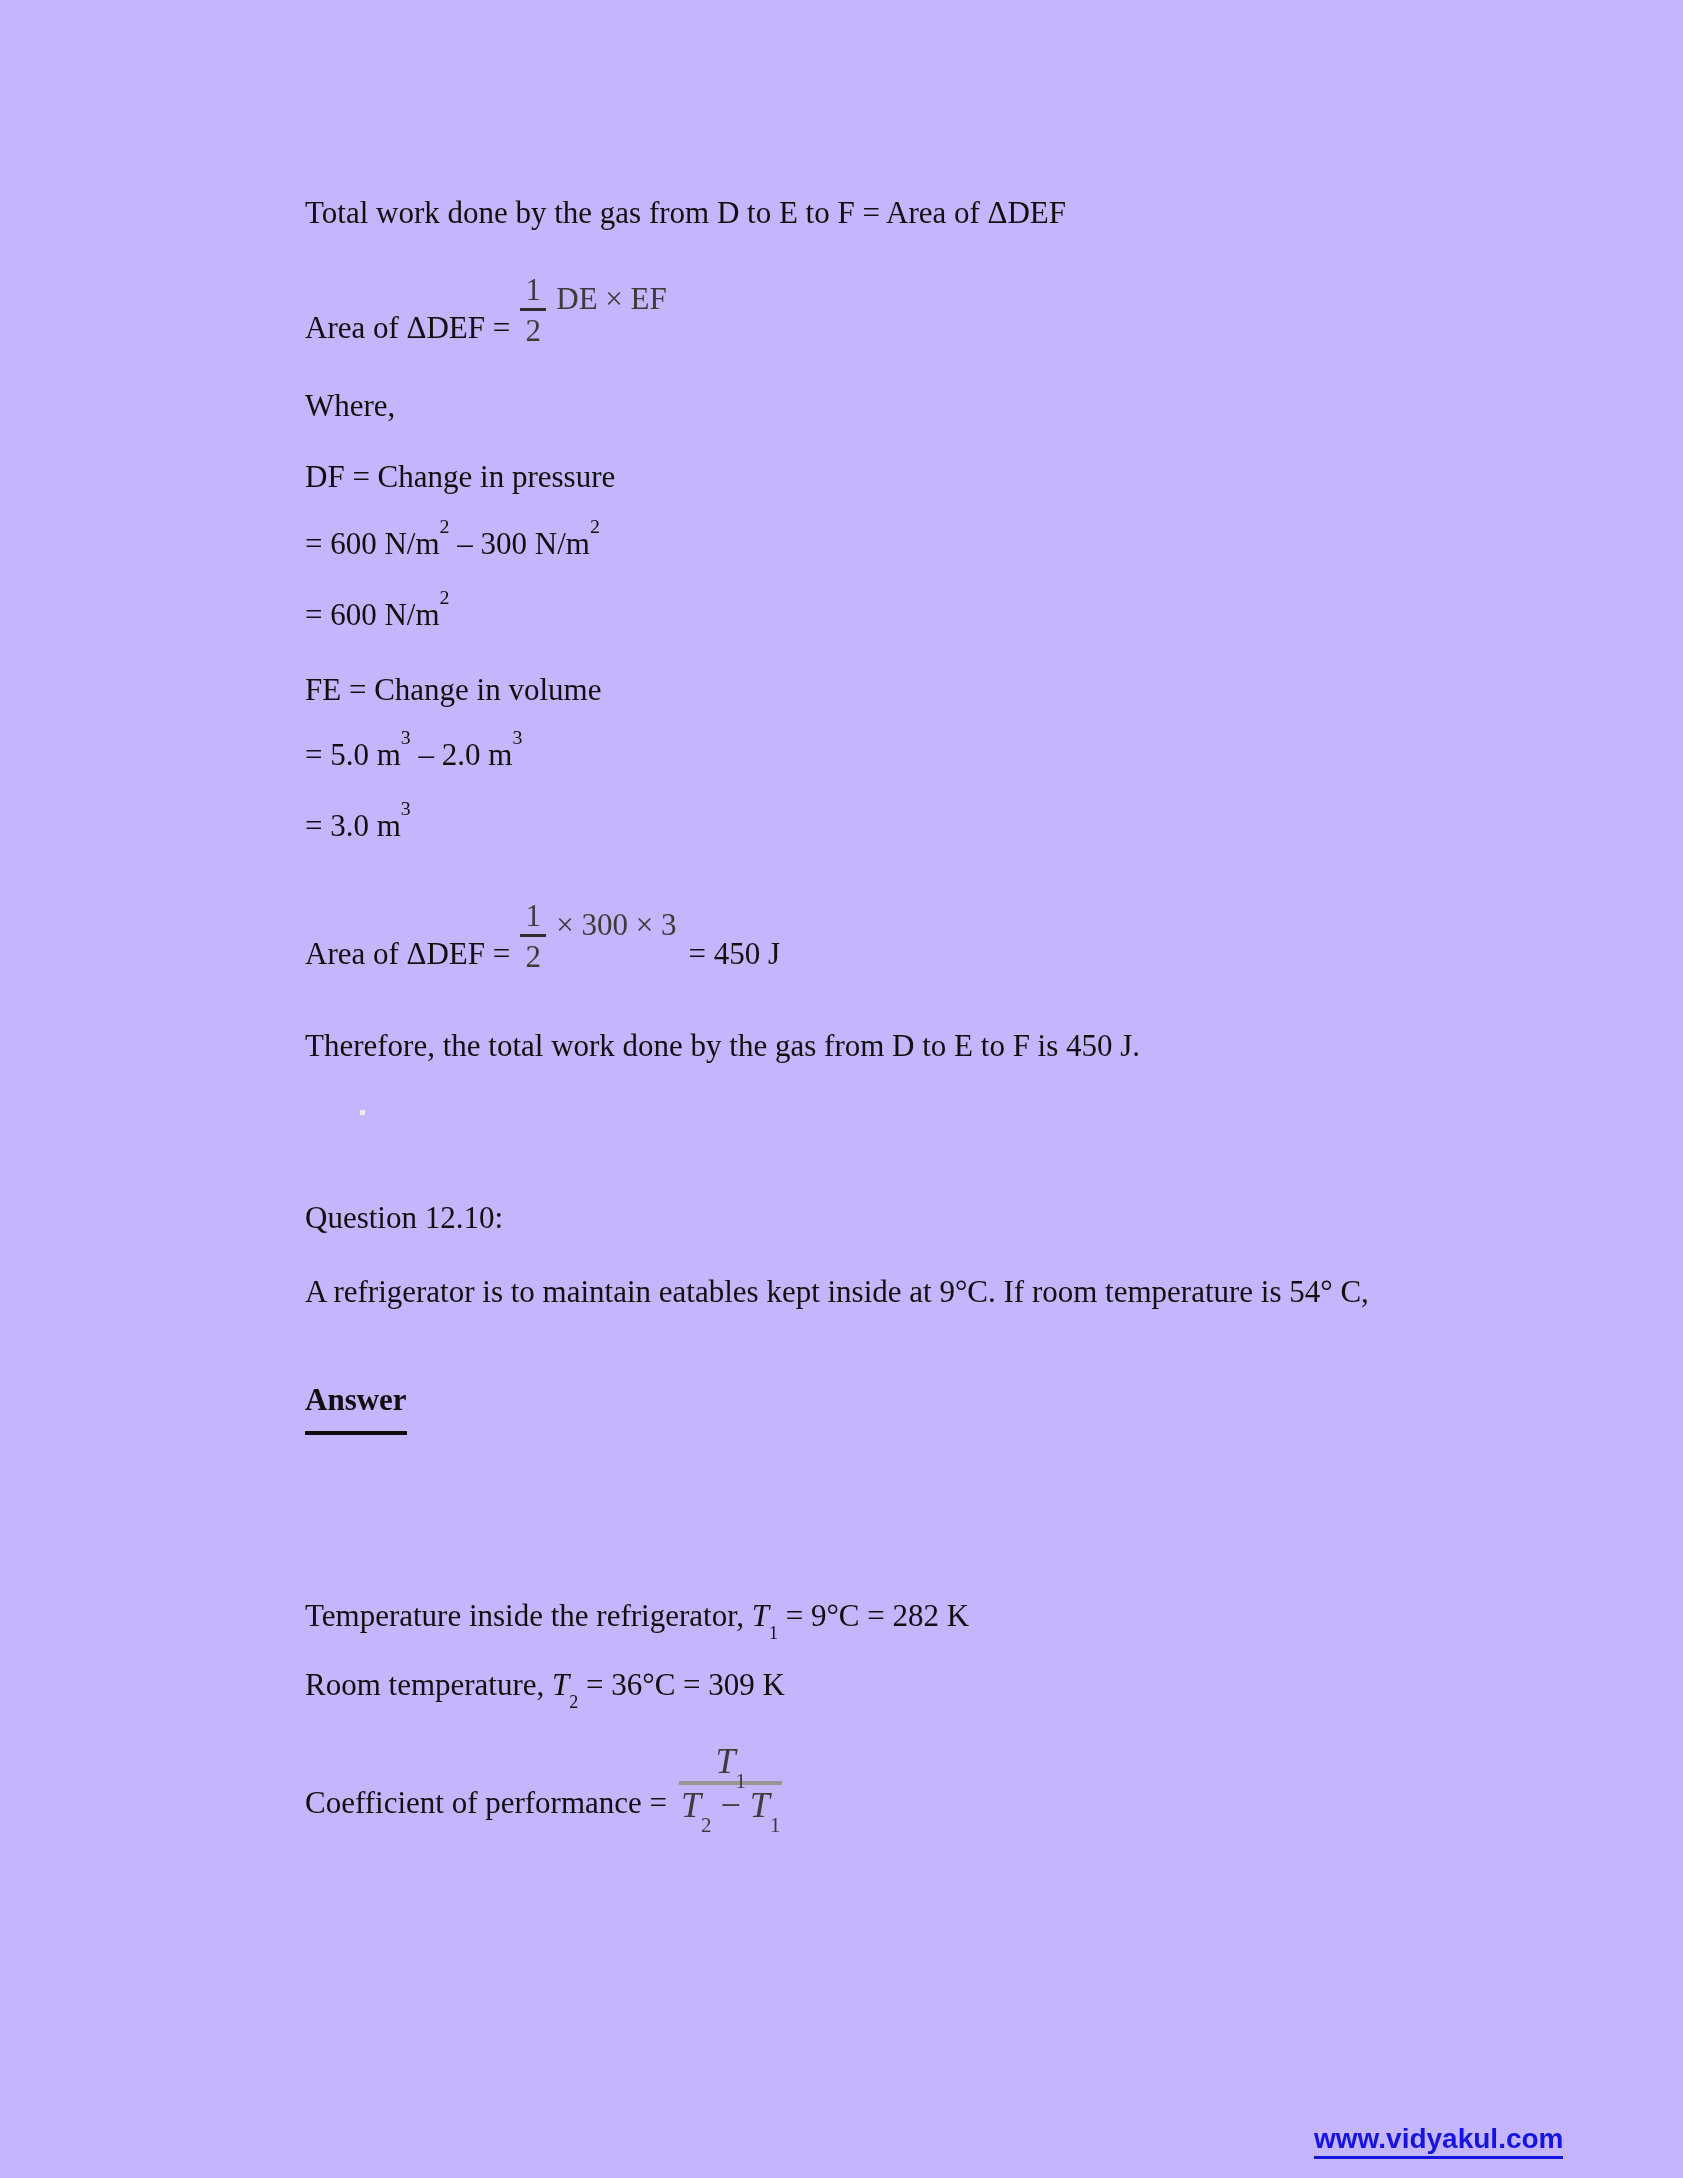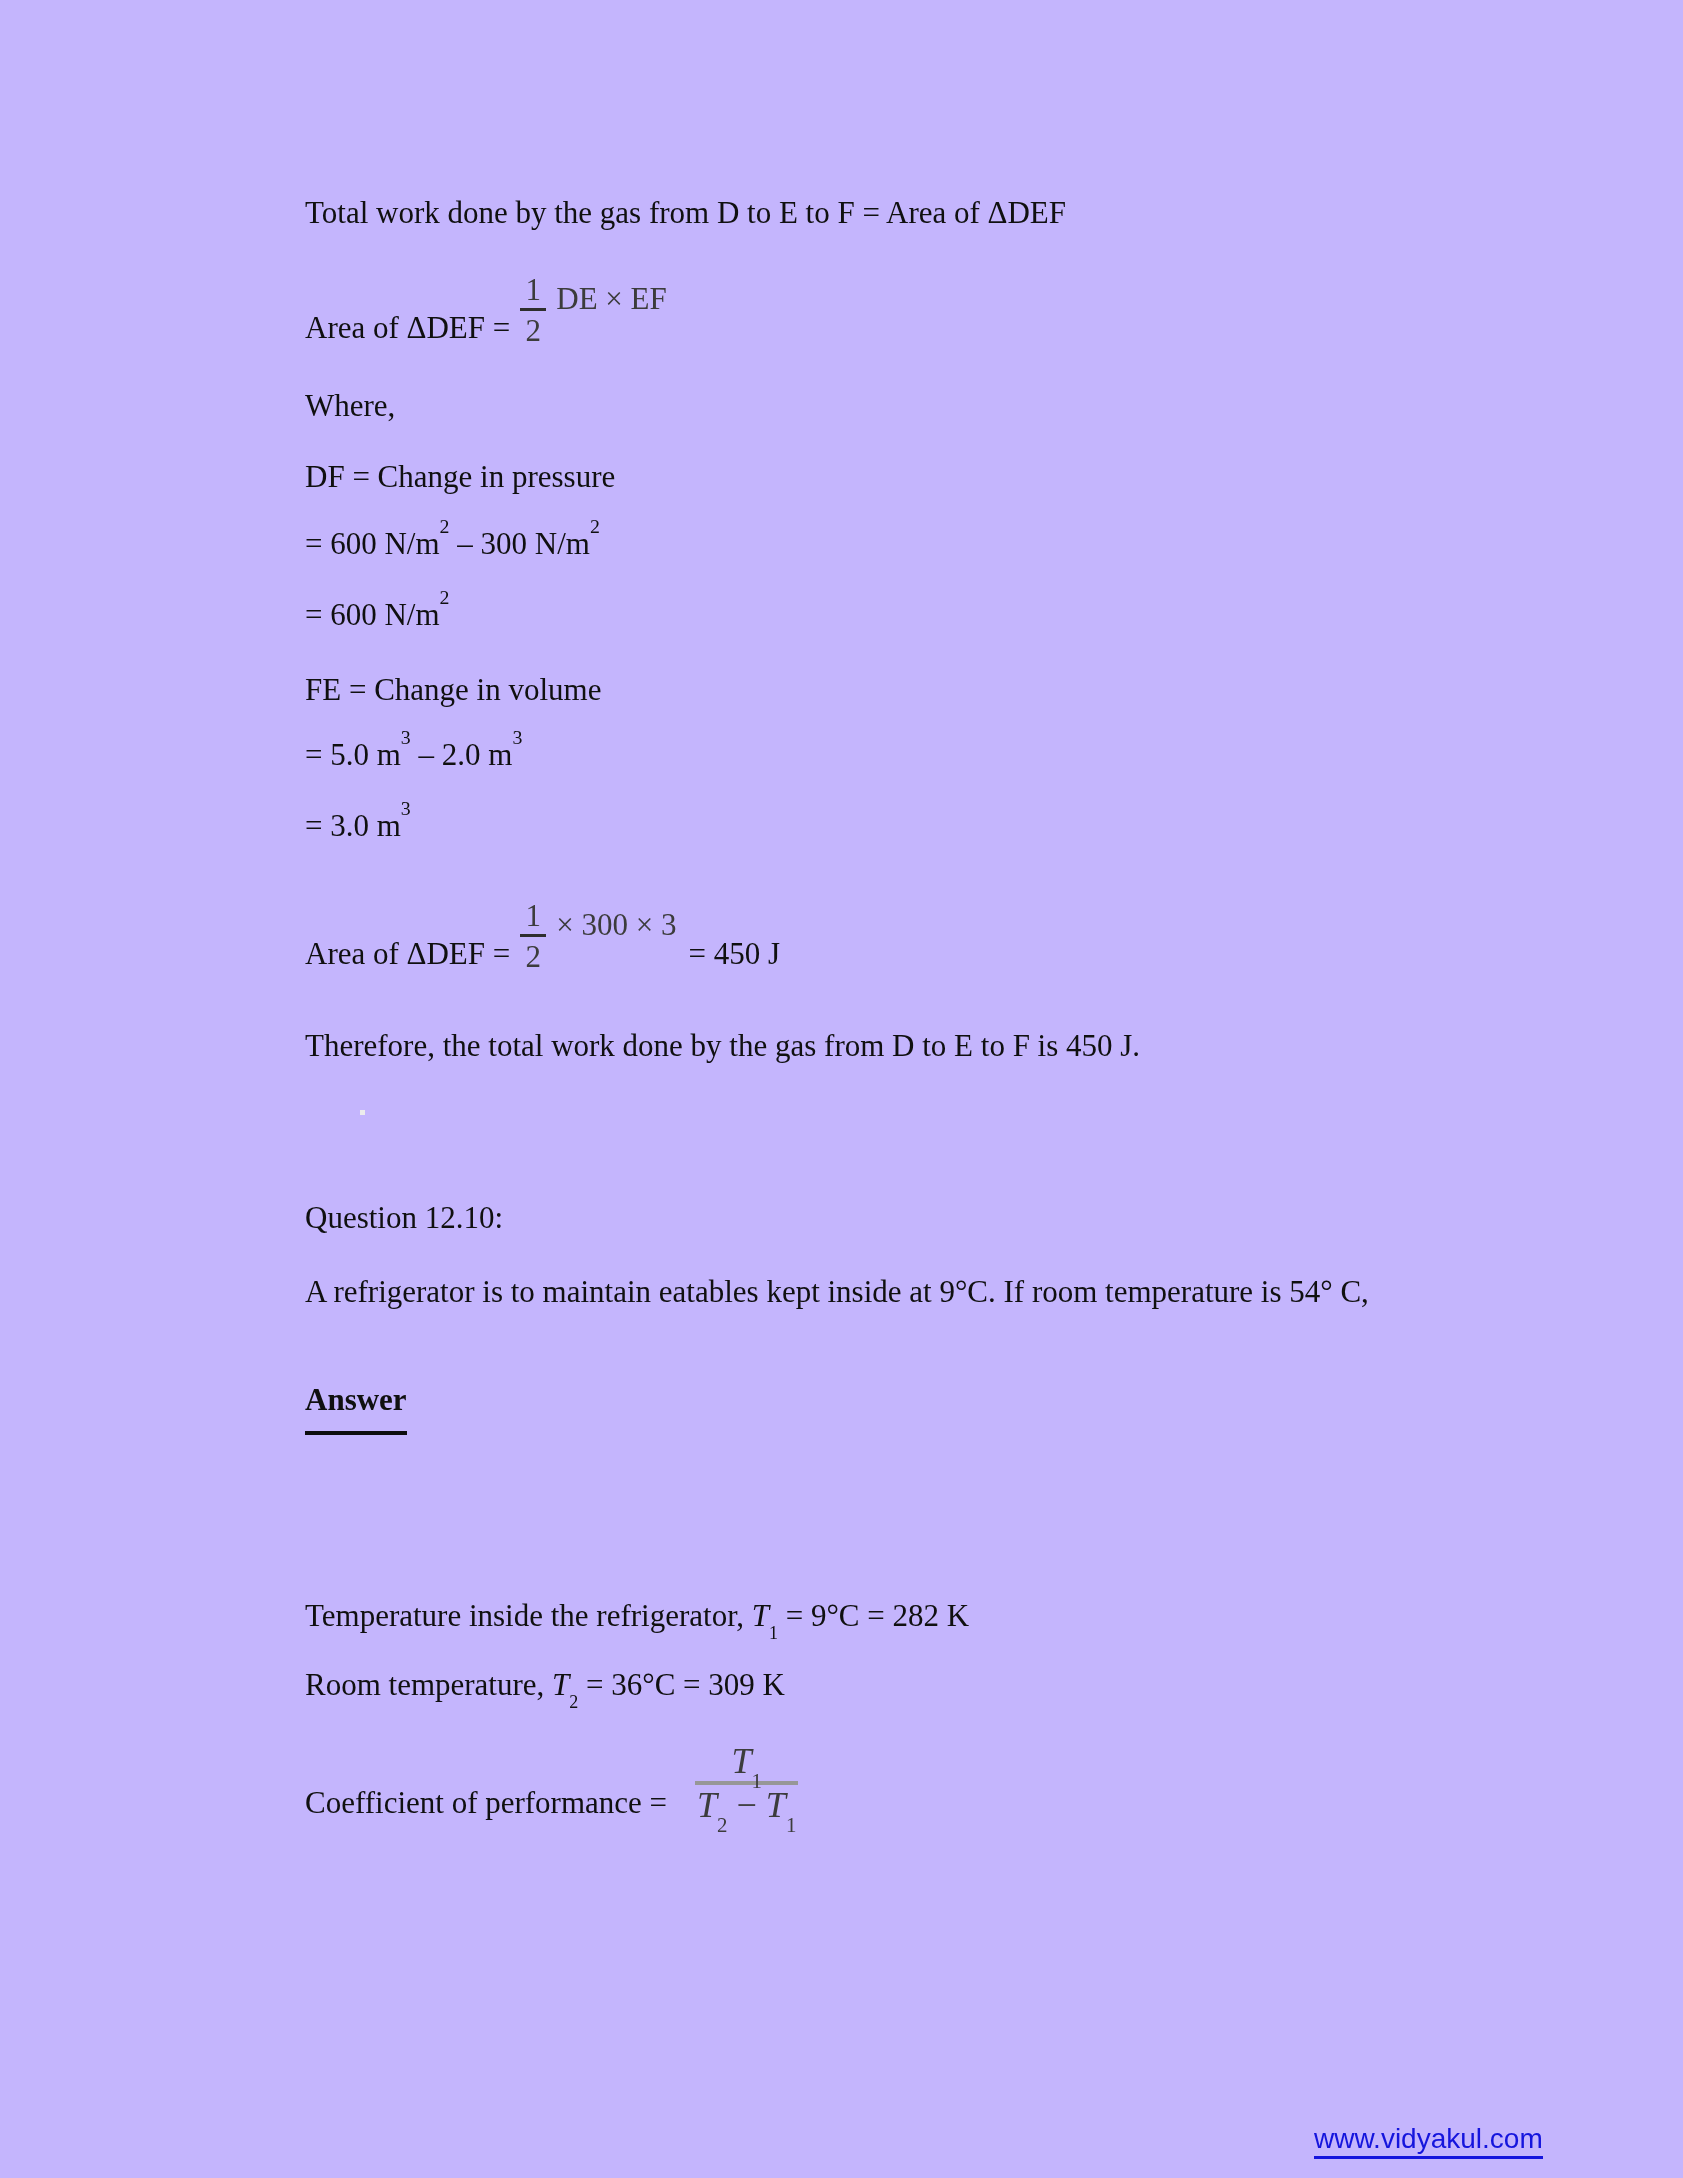--- a/index.html
+++ b/index.html
@@ -94,21 +94,21 @@
     border-bottom:4px solid #0d0d0d;
     padding-bottom:14px;
   }
   .q-text span{display:block;line-height:39px;}
   .footer-link{
     position:absolute;
     left:1314px;
     top:2123px;
     font-family:"Liberation Sans","DejaVu Sans",sans-serif;
     font-size:28px;
-    font-weight:normal;
+    font-weight:bold;
     color:var(--link-blue);
     text-decoration:none;
     border-bottom:3px solid var(--link-blue);
     padding-bottom:1px;
     white-space:nowrap;
     cursor:pointer;
   }
   .scan-dot{
     position:absolute;
     left:360px;
@@ -170,21 +170,21 @@
     <span>A refrigerator is to maintain eatables kept inside at 9°C. If room temperature is 54° C,</span>
   </div>
 
   <p class="line" style="top:1381px"><span class="answer-label">Answer</span></p>
 
   <p class="line" style="top:1597px"><span>Temperature inside the refrigerator, </span><span class="ivar">T</span><sub class="sub">1</sub><span> = 9°C = 282 K</span></p>
 
   <p class="line" style="top:1666px"><span>Room temperature, </span><span class="ivar">T</span><sub class="sub">2</sub><span> = 36°C = 309 K</span></p>
 
   <div class="formula-row" style="top:1745px">
-    <span class="f-label" style="margin-right:28px">Coefficient of performance =</span>
+    <span class="f-label" style="margin-right:12px">Coefficient of performance =</span>
     <span class="fraction cop-frac">
       <span class="num"><span class="ivar">T</span><sub class="sub">1</sub></span>
       <span class="frac-bar gray"></span>
       <span class="den"><span class="ivar">T</span><sub class="sub">2</sub><span> − </span><span class="ivar">T</span><sub class="sub">1</sub></span>
     </span>
   </div>
 
   <a class="footer-link">www.vidyakul.com</a>
 
 </div>

